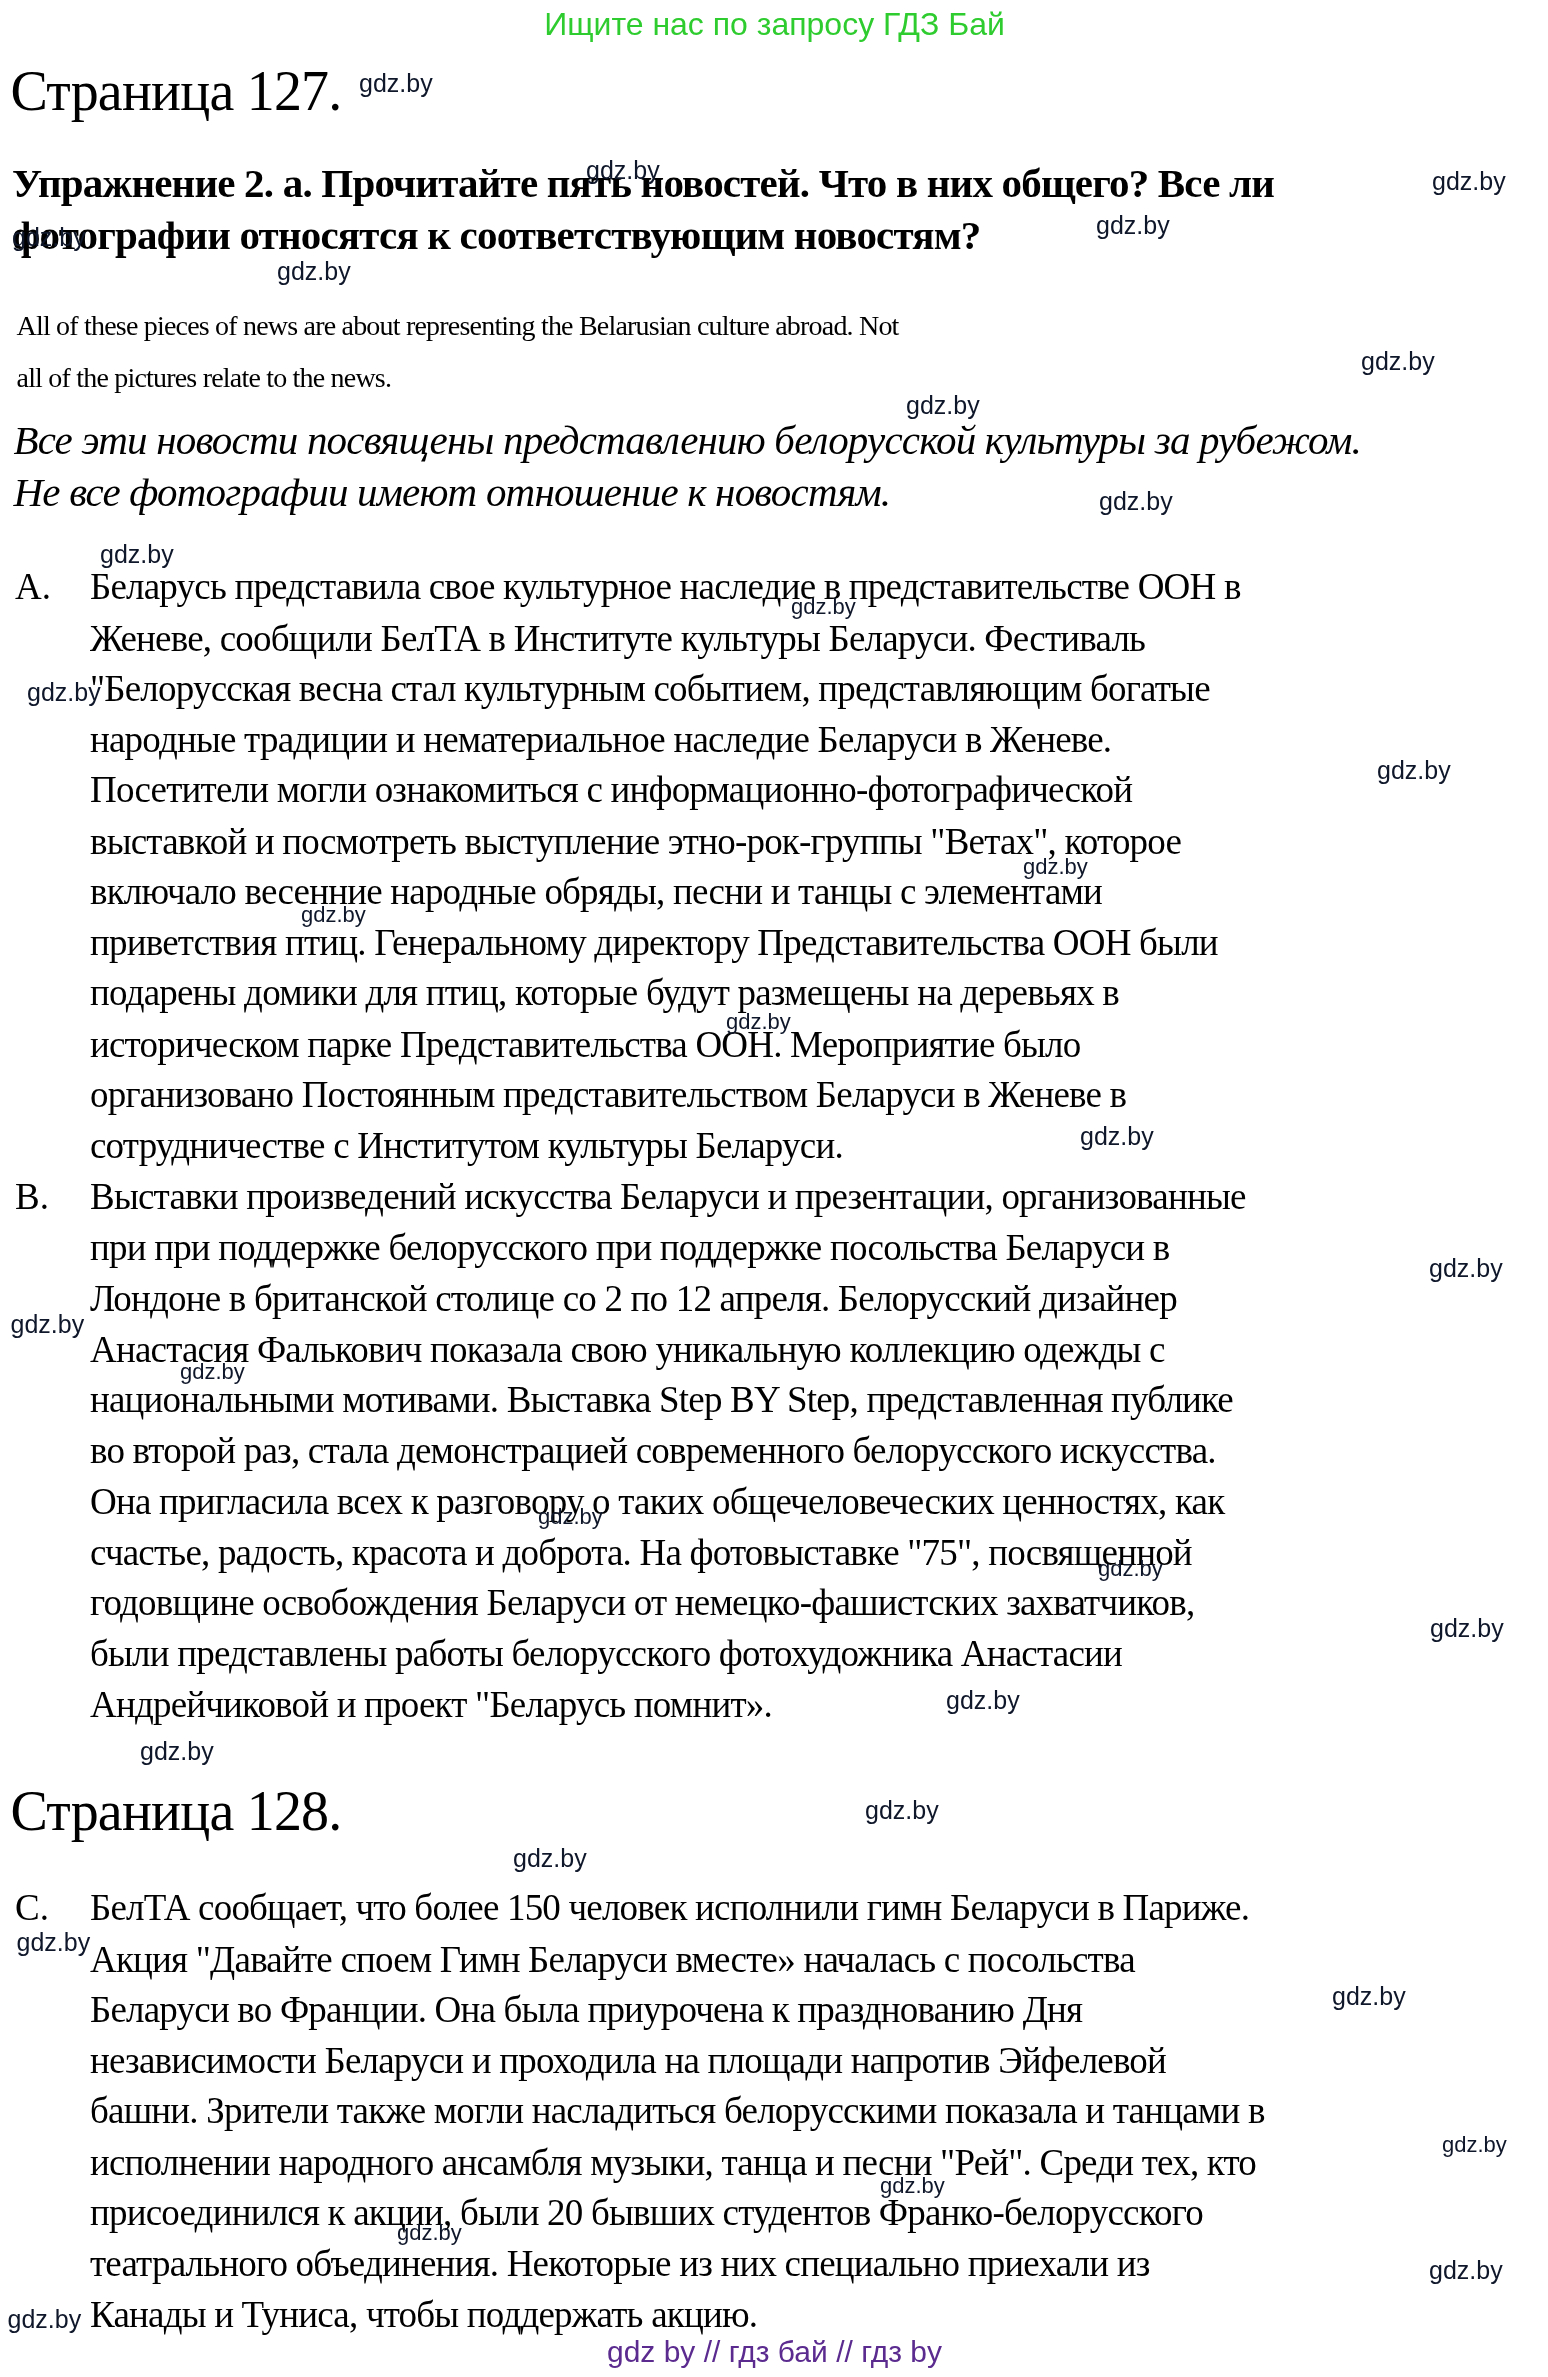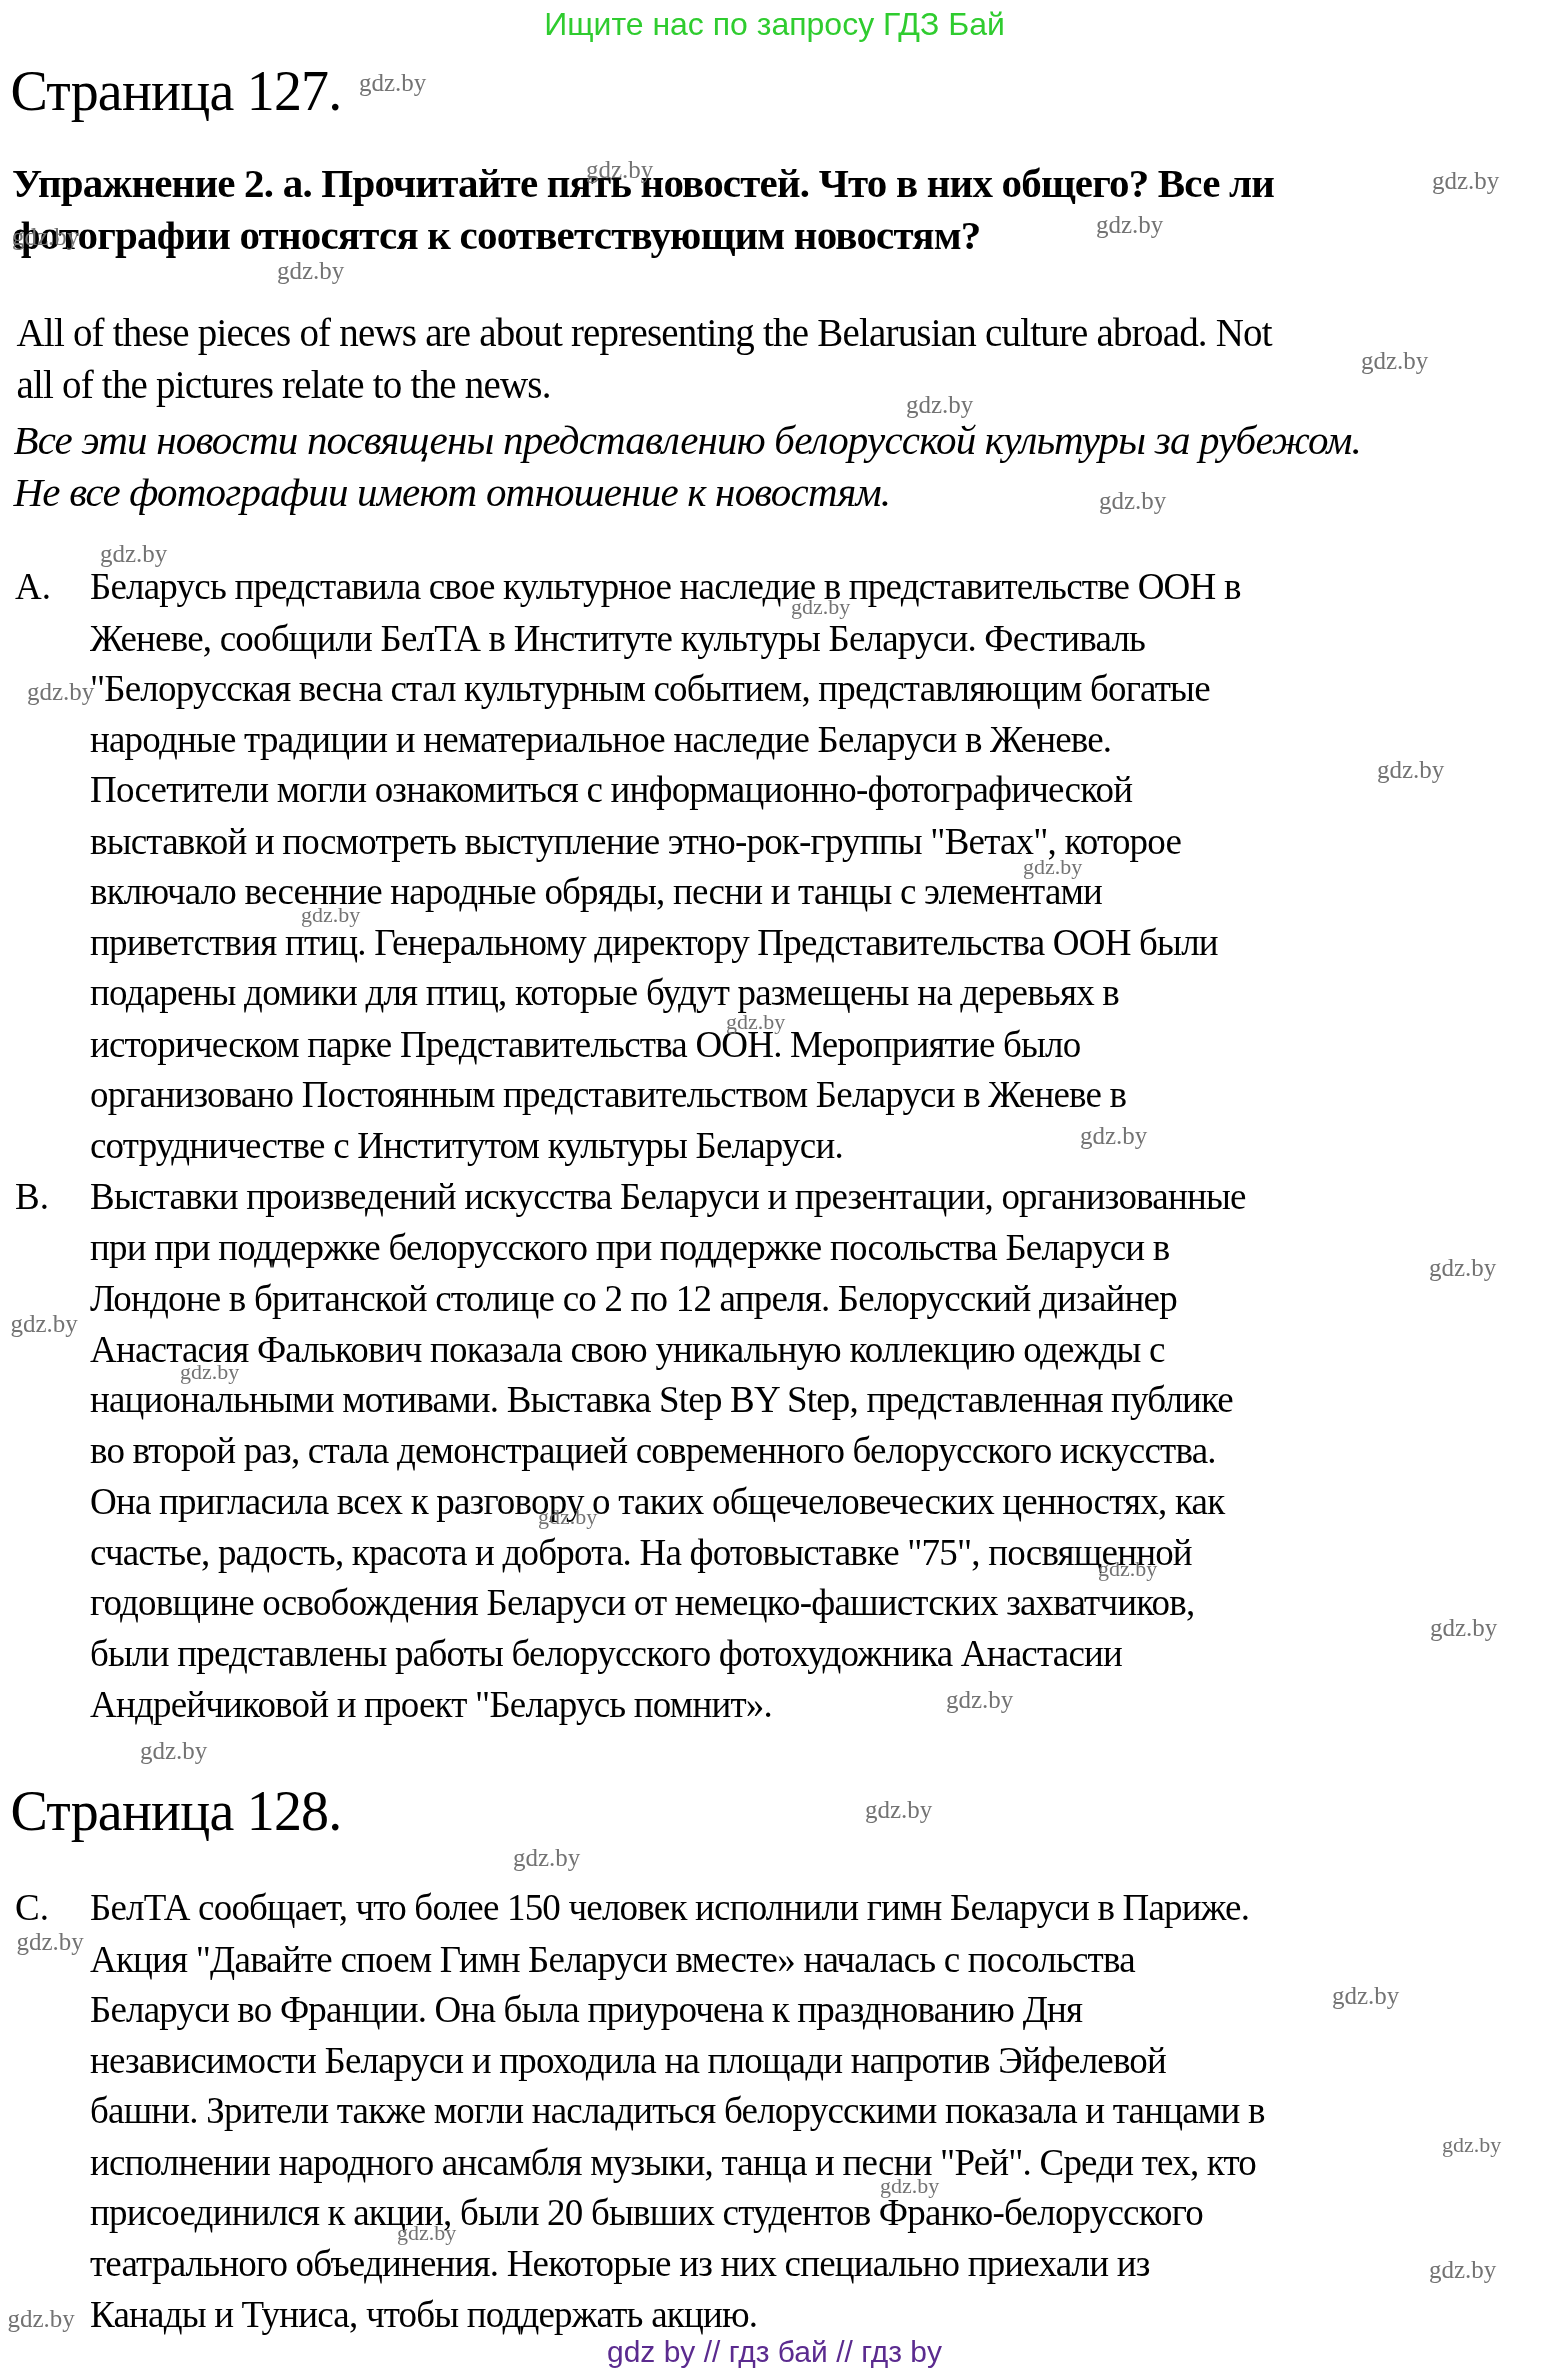--- a/index.html
+++ b/index.html
@@ -8,27 +8,27 @@
     font-family:"Liberation Serif", serif;color:#000;overflow:hidden;
   }
   .abs{position:absolute;white-space:nowrap;}
   .banner{
     left:0;top:6px;width:1549px;text-align:center;
     font-family:"Liberation Sans", sans-serif;
     font-size:32px;color:#2fcc2f;
   }
   .page-label{font-size:56px;letter-spacing:-0.8px;}
   .heading{font-size:41px;font-weight:bold;letter-spacing:-0.8px;}
-  .english{font-size:39px;letter-spacing:-0.8px;}
+  .english{font-size:28px;letter-spacing:-0.8px;}
   .italic-ru{font-size:41px;font-style:italic;letter-spacing:-0.8px;}
   .body-line{font-size:37px;letter-spacing:-0.8px;font-family:Liberation Serif, serif;}
   .par-label{font-size:37px;}
   .wm{
-    position:absolute;font-family:Liberation Serif, serif;
-    font-size:25px;color:#737373;white-space:nowrap;
+    position:absolute;font-family:Liberation Sans, sans-serif;
+    font-size:25px;color:#0f172a;white-space:nowrap;
   }
   .wm.small{font-size:22px;}
   .footer{
     left:0;top:2335px;width:1549px;text-align:center;
     font-family:"Liberation Sans", sans-serif;
     font-size:30px;color:#5b2b8f;
   }
 </style>
 </head>
 <body>

